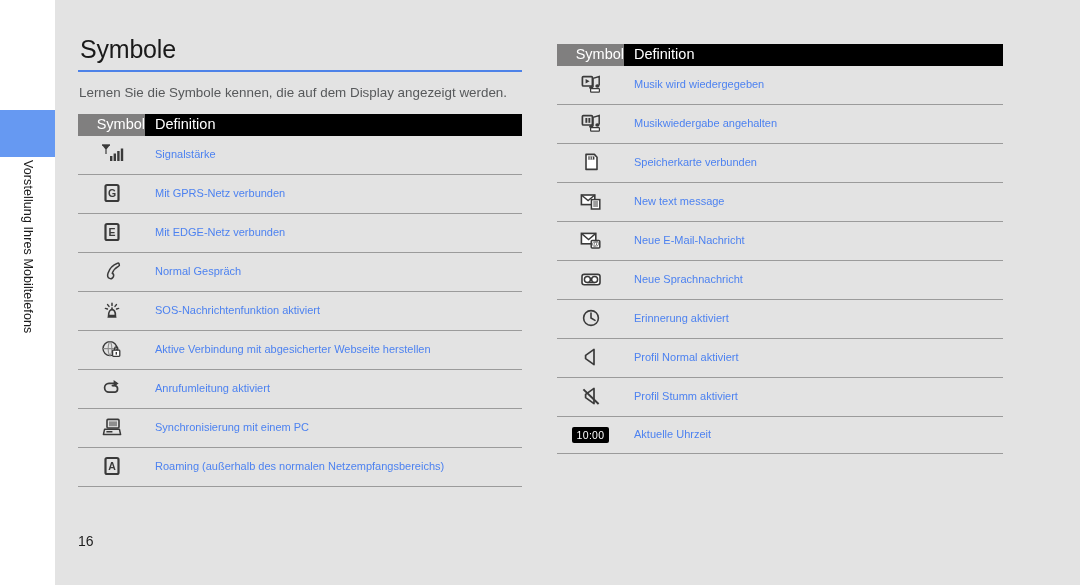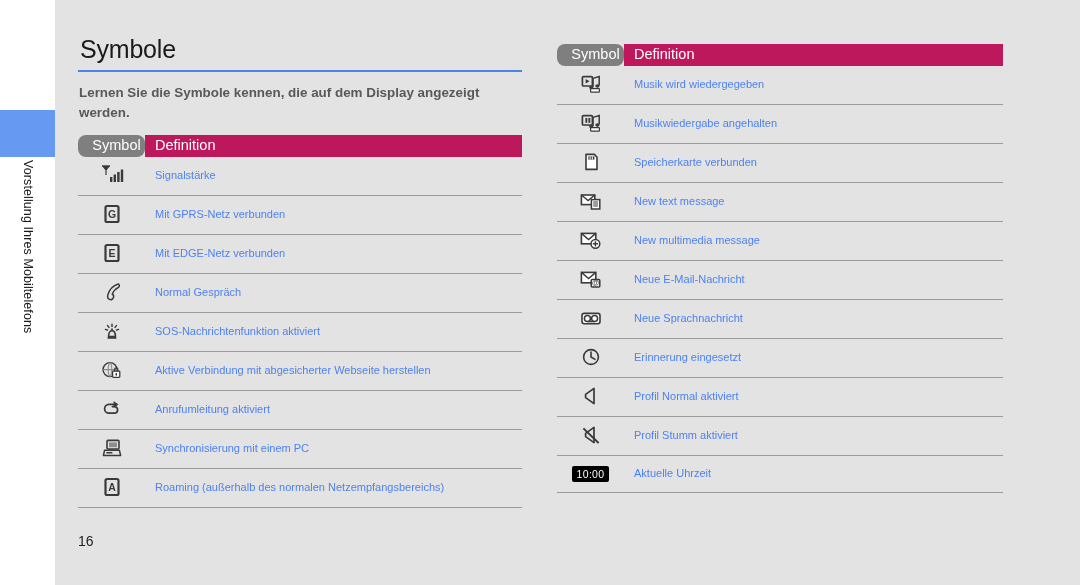--- a/index.html
+++ b/index.html
@@ -85,43 +85,41 @@
     margin-top: 6px;
     margin-bottom: 11px;
     width: 444px;
   }
   .intro {
     font-size: 13.4px;
     color: #57595b;
     line-height: 1.55;
     margin: 0 0 11px 1px;
     width: 430px;
-    font-weight: bold;
   }
 
   
   .tbl {
     width: 100%;
     border-collapse: collapse;
     table-layout: fixed;
   }
   .tbl-head-row { height: 22px; }
   .th-symbol {
     background: #807f7f;
     color: #ffffff;
     font-size: 14.5px;
-    text-align: center;
+    text-align: right;
     padding: 1px 0 3px 10px;
     font-weight: normal;
     width: 67px;
     box-sizing: border-box;
-    border-radius: 8px;
   }
   .th-def {
-    background: #be185d;
+    background: #000000;
     color: #ffffff;
     font-size: 14.5px;
     text-align: left;
     padding: 1px 0 3px 10px;
     font-weight: normal;
     font-weight: normal;
   }
   .tbl td {
     border-bottom: 1px solid #9b9b9b;
     vertical-align: middle;
@@ -335,31 +333,20 @@
                   <path d="M15.2 12 L20 12 M15.2 14 L20 14 M15.2 16 L20 16" stroke="#3a3a3a" stroke-width="1.2"></path>
                 </svg>
               </span></td>
             <td class="td-def">New text message</td>
           </tr>
           <tr>
             <td class="td-sym"><span class="icon-wrap">
                 <svg width="26" height="22" viewBox="0 0 26 22">
                   <rect x="3.4" y="4.4" width="14.4" height="10.4" fill="#ffffff" stroke="#3a3a3a" stroke-width="1.6"></rect>
                   <path d="M3.4 4.4 L10.6 10.6 L17.8 4.4" fill="none" stroke="#3a3a3a" stroke-width="1.4"></path>
-                  <circle cx="17.4" cy="14.8" r="4.4" fill="#ffffff" stroke="#3a3a3a" stroke-width="1.5"></circle>
-                  <path d="M17.4 12.2 L17.4 17.4 M14.8 14.8 L20 14.8" stroke="#3a3a3a" stroke-width="1.4"></path>
-                </svg>
-              </span></td>
-            <td class="td-def">New multimedia message</td>
-          </tr>
-          <tr>
-            <td class="td-sym"><span class="icon-wrap">
-                <svg width="26" height="22" viewBox="0 0 26 22">
-                  <rect x="3.4" y="4.4" width="14.4" height="10.4" fill="#ffffff" stroke="#3a3a3a" stroke-width="1.6"></rect>
-                  <path d="M3.4 4.4 L10.6 10.6 L17.8 4.4" fill="none" stroke="#3a3a3a" stroke-width="1.4"></path>
                   <rect x="13.2" y="11.4" width="8.6" height="7.6" rx="1" fill="#ffffff" stroke="#3a3a3a" stroke-width="1.5"></rect>
                   <text x="17.5" y="17.4" font-family="Liberation Sans, sans-serif" font-size="7.5" fill="#3a3a3a" text-anchor="middle">@</text>
                 </svg>
               </span></td>
             <td class="td-def">Neue E-Mail-Nachricht</td>
           </tr>
           <tr>
             <td class="td-sym"><span class="icon-wrap">
                 <svg width="26" height="22" viewBox="0 0 26 22">
                   <rect x="4" y="6.4" width="18" height="10.4" rx="2.2" fill="#ffffff" stroke="#3a3a3a" stroke-width="1.6"></rect>
@@ -370,21 +357,21 @@
               </span></td>
             <td class="td-def">Neue Sprachnachricht</td>
           </tr>
           <tr>
             <td class="td-sym"><span class="icon-wrap">
                 <svg width="26" height="22" viewBox="0 0 26 22">
                   <circle cx="13" cy="11" r="7.4" fill="none" stroke="#3a3a3a" stroke-width="1.6"></circle>
                   <path d="M13 6 L13 11 L17 13.4" fill="none" stroke="#3a3a3a" stroke-width="1.6" stroke-linecap="round"></path>
                 </svg>
               </span></td>
-            <td class="td-def">Erinnerung eingesetzt</td>
+            <td class="td-def">Erinnerung aktiviert</td>
           </tr>
           <tr>
             <td class="td-sym"><span class="icon-wrap">
                 <svg width="26" height="22" viewBox="0 0 26 22">
                   <path d="M16 3.4 L16 18.6 L7.6 12.6 L7.6 9.4 Z" fill="none" stroke="#3a3a3a" stroke-width="1.7" stroke-linejoin="round"></path>
                 </svg>
               </span></td>
             <td class="td-def">Profil Normal aktiviert</td>
           </tr>
           <tr>

